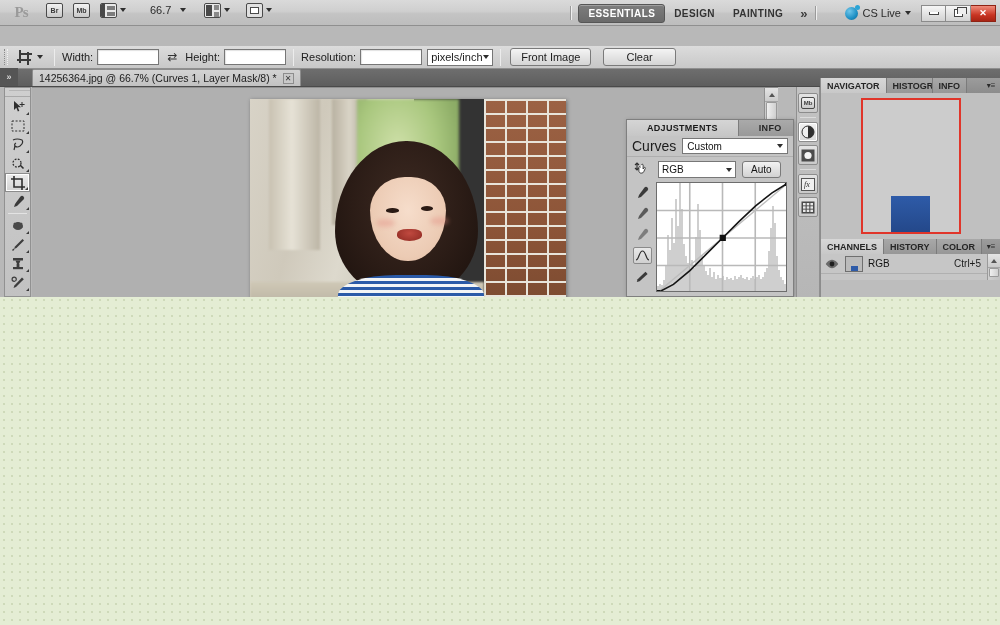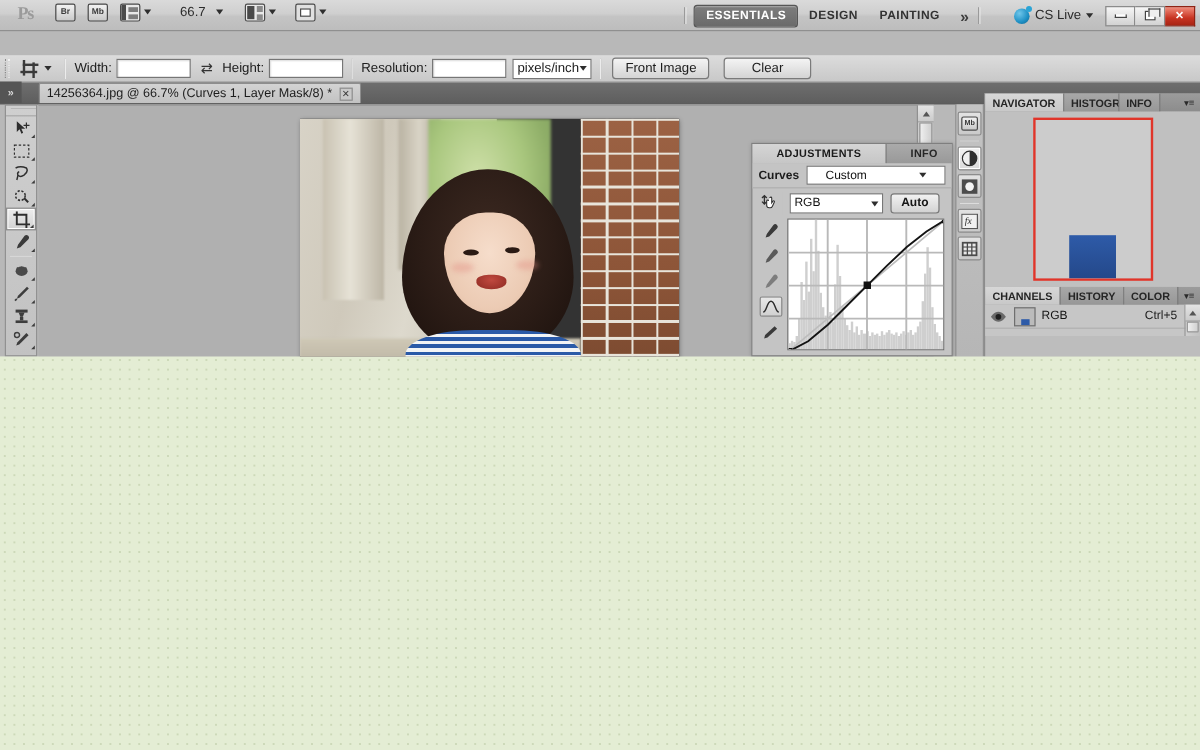--- a/index.html
+++ b/index.html
@@ -308,42 +308,42 @@
   .ptab.active { background:linear-gradient(to bottom,#d5d5d5,#c6c6c6); color:#1a1a1a; }
   .ptab-spacer { flex:1; }
   .ptab-icon {
     width:17px;display:flex;align-items:center;justify-content:center;
     font-size:8px;color:#2c2c2c;
   }
   .adj-row1 {
     height:21px; display:flex; align-items:center; gap:6px;
     padding:0 5px; background:#c4c4c4; border-bottom:1px solid #aeaeae;
   }
-  .adj-title { font-size:10px;font-weight:bold;color:#1c1c1c; }
+  .adj-title { font-size:14px;font-weight:normal;color:#1c1c1c; }
   .preset-select {
     flex:1;height:16px;border:1px solid #777;background:#fff;
     display:flex;align-items:center;justify-content:space-between;
-    padding:0 15px;font-size:10px;color:#111;
+    padding:0 4px;font-size:10px;color:#111;
   }
   .adj-row2 {
     height:25px;display:flex;align-items:center;gap:6px;padding:0 5px;
   }
   .onimg-btn {
     width:20px;height:19px;display:flex;align-items:center;justify-content:center;
     background:#c4c4c4;
   }
   .chan-select {
     width:78px;height:17px;border:1px solid #777;background:#fff;
     display:flex;align-items:center;justify-content:space-between;padding:0 3px;
     font-size:10px;color:#111;
   }
   .auto-btn {
     height:17px;padding:0 8px;border:1px solid #7a7a7a;border-radius:3px;
     background:linear-gradient(to bottom,#f2f2f2,#d2d2d2);
-    font-size:10px;color:#151515;display:flex;align-items:center;font-weight:bold;
+    font-size:10px;color:#151515;display:flex;align-items:center;
   }
   .curve-wrap { display:flex; padding:0 5px; gap:4px; }
   .eyedrops { width:20px; display:flex;flex-direction:column;align-items:center;gap:4px;padding-top:2px; }
   .ed-btn { width:19px;height:17px;display:flex;align-items:center;justify-content:center; }
   .ed-btn.toggle { border:1px solid #8a8a8a;background:linear-gradient(to bottom,#e8e8e8,#d0d0d0);border-radius:2px; }
   .graph {
     position:relative; width:131px; height:110px;
     background:#fff; border:1px solid #6d6d6d;
     overflow:hidden;
   }

